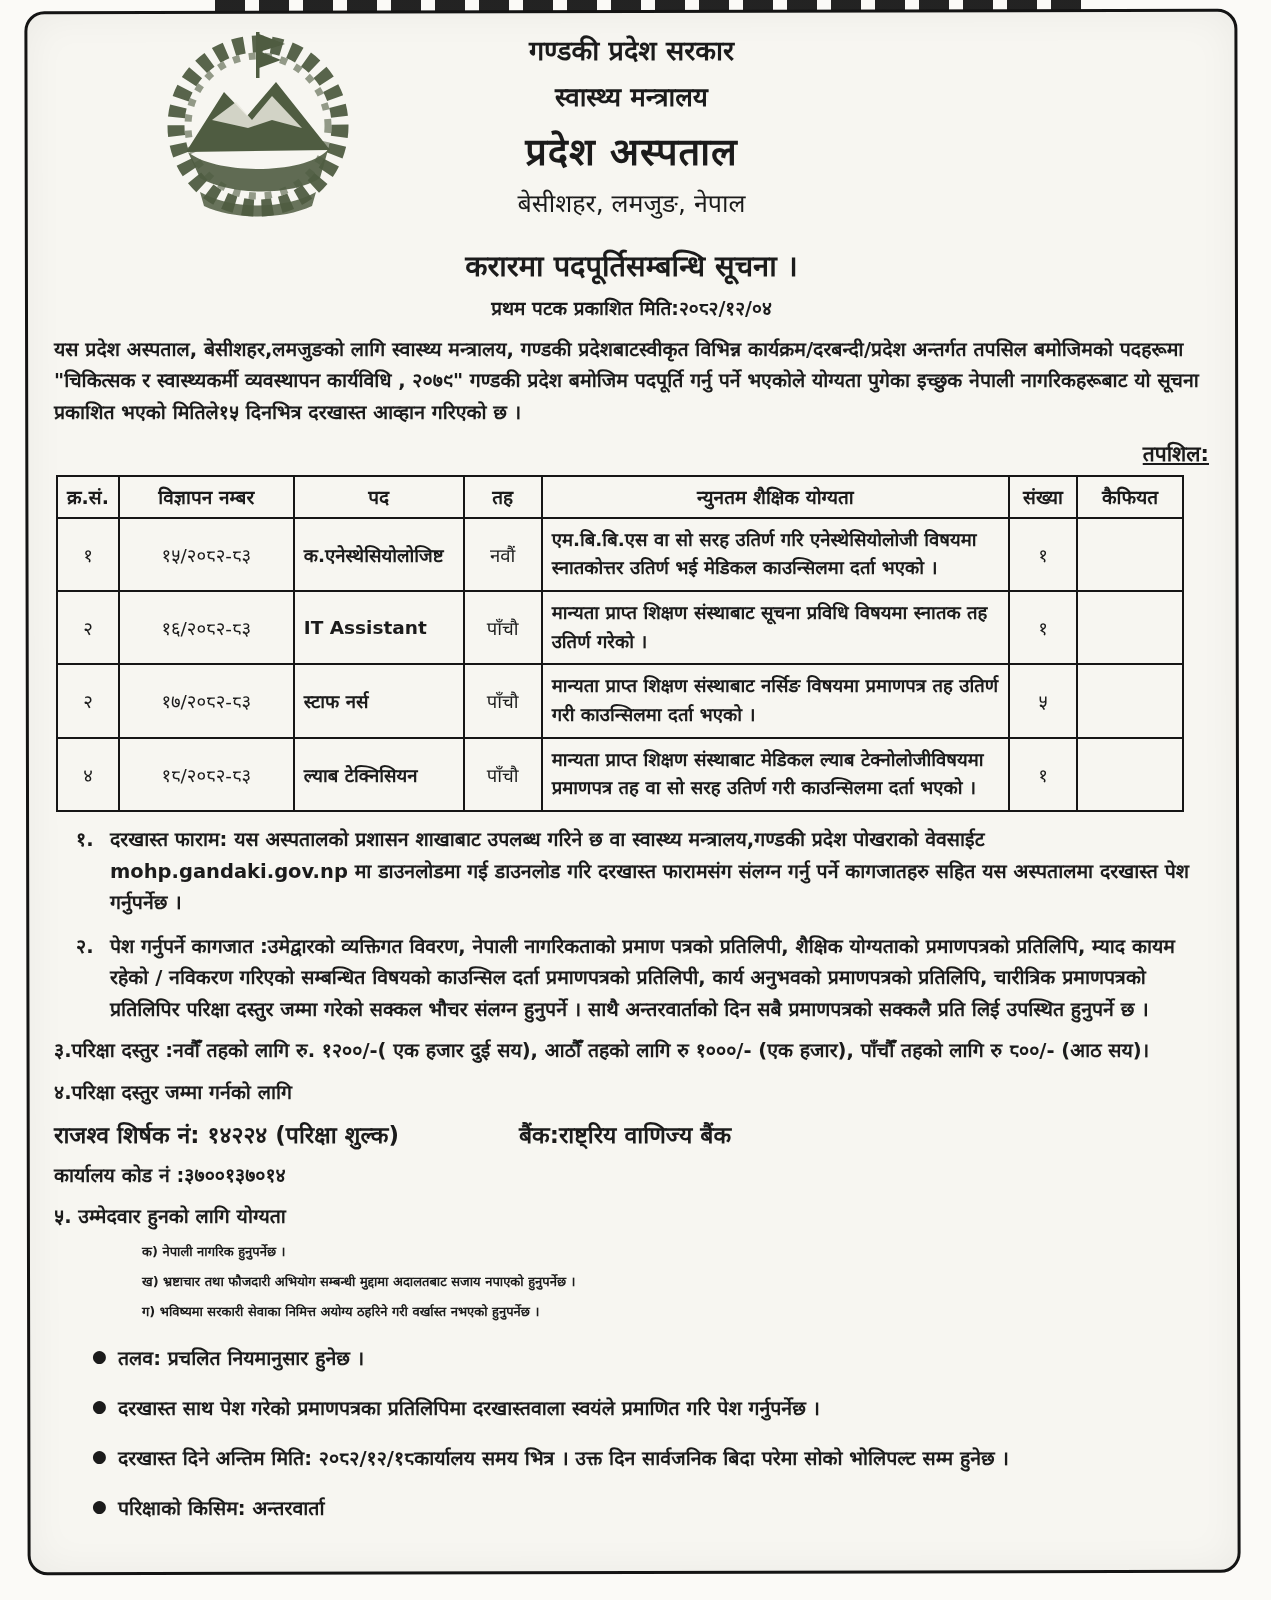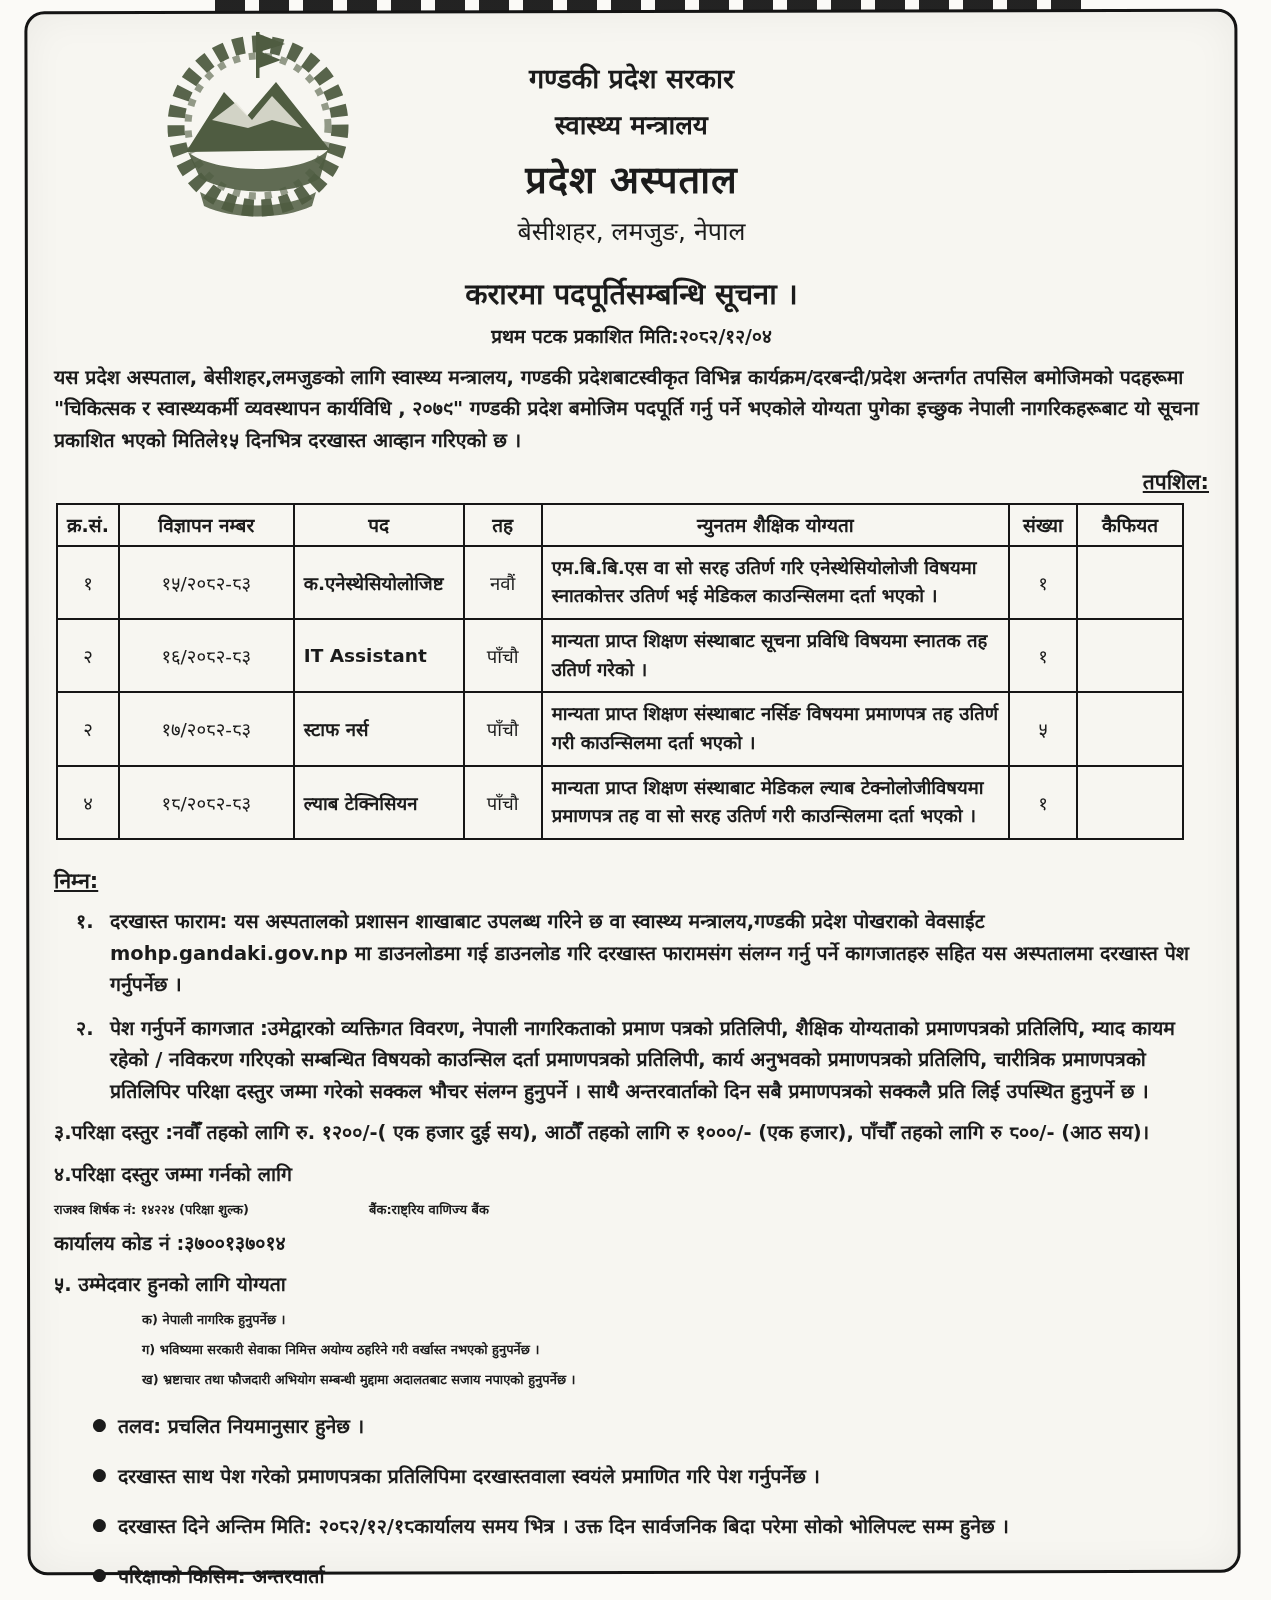--- a/index.html
+++ b/index.html
@@ -24,21 +24,21 @@
     transform:rotate(-0.12deg);
   }
   .content{
     position:absolute;left:40px;top:16px;right:48px;bottom:34px;
     padding:6px 14px 0 14px;
   }
   
   .emblem{position:absolute;left:112px;top:8px;width:212px;height:200px;}
   
   .header{ text-align:center; padding-top:12px; line-height:1.28;}
-  .h-gov{font-size:27px;font-weight:700;margin-top:28px;}
+  .h-gov{font-size:27px;font-weight:700;}
   .h-min{font-size:26px;font-weight:700;margin-top:12px;}
   .h-hosp{font-size:38px;font-weight:800;margin-top:14px;letter-spacing:1px;}
   .h-addr{font-size:25px;font-weight:400;margin-top:12px;}
   .h-title{font-size:29px;font-weight:800;margin-top:28px;}
   .h-pub{font-size:19px;font-weight:700;margin-top:10px;text-align:center;}
   
   .intro{
     margin-top:14px;font-size:19.5px;font-weight:600;line-height:1.62;
     text-align:left;
   }
@@ -64,21 +64,21 @@
   .nimna{
     margin-top:26px;font-size:21px;font-weight:800;text-decoration:underline;
   }
   .num-item{
     display:flex;margin-top:12px;font-size:19.5px;line-height:1.62;font-weight:600;
   }
   .num-item .n{width:34px;flex:none;font-weight:800;padding-left:22px;box-sizing:content-box;}
   .num-item .t{flex:1;}
   .lead{font-weight:800;}
   .flat-item{margin-top:10px;font-size:19.5px;line-height:1.6;font-weight:700;}
-  .fee-line{display:flex;gap:120px;margin-top:10px;font-size:13px;font-weight:700;}
+  .fee-line{display:flex;gap:120px;margin-top:10px;font-size:23px;font-weight:700;}
   .sub-qual{margin-left:88px;margin-top:10px;font-size:13px;font-weight:600;line-height:1.55;}
   .bullets{margin-top:16px;}
   .bullet{
     display:flex;margin-top:21px;font-size:19.5px;font-weight:600;line-height:1.5;
   }
   .bullet .dot{width:26px;flex:none;margin-left:38px;font-size:17px;}
 </style>
 </head>
 <body>
 
@@ -178,21 +178,20 @@
         <td class="c">१८/२०८२-८३</td>
         <td class="post">ल्याब टेक्निसियन</td>
         <td class="c">पाँचौ</td>
         <td class="qual">मान्यता प्राप्त शिक्षण संस्थाबाट  मेडिकल ल्याब टेक्नोलोजीविषयमा प्रमाणपत्र तह वा सो सरह  उतिर्ण गरी काउन्सिलमा दर्ता भएको ।</td>
         <td class="c">१</td>
         <td></td>
       </tr>
     </tbody>
   </table>
 
-  <div class="nimna">निम्न:</div>
 
   <div class="num-item">
     <span class="n">१.</span>
     <span class="t"><span class="lead">दरखास्त फाराम:</span><span> यस अस्पतालको प्रशासन शाखाबाट उपलब्ध गरिने छ वा स्वास्थ्य मन्त्रालय,गण्डकी प्रदेश पोखराको वेवसाईट mohp.gandaki.gov.np मा डाउनलोडमा गई डाउनलोड गरि दरखास्त फारामसंग संलग्न गर्नु पर्ने कागजातहरु सहित यस अस्पतालमा दरखास्त पेश गर्नुपर्नेछ ।</span></span>
   </div>
 
   <div class="num-item">
     <span class="n">२.</span>
     <span class="t"><span class="lead">पेश गर्नुपर्ने कागजात :</span><span>उमेद्वारको व्यक्तिगत विवरण, नेपाली नागरिकताको प्रमाण पत्रको प्रतिलिपी, शैक्षिक योग्यताको प्रमाणपत्रको प्रतिलिपि, म्याद कायम रहेको / नविकरण गरिएको सम्बन्धित विषयको काउन्सिल दर्ता प्रमाणपत्रको प्रतिलिपी, कार्य अनुभवको प्रमाणपत्रको प्रतिलिपि, चारीत्रिक प्रमाणपत्रको प्रतिलिपिर परिक्षा दस्तुर जम्मा गरेको सक्कल भौचर संलग्न हुनुपर्ने । साथै अन्तरवार्ताको दिन सबै प्रमाणपत्रको सक्कलै प्रति लिई उपस्थित हुनुपर्ने छ ।</span></span>
   </div>
@@ -201,22 +200,22 @@
   <div class="flat-item">४.परिक्षा दस्तुर जम्मा गर्नको लागि</div>
 
   <div class="fee-line">
     <span>राजश्व शिर्षक नं: १४२२४ (परिक्षा शुल्क)</span>
     <span>बैंक:राष्ट्रिय वाणिज्य बैंक</span>
   </div>
   <div class="flat-item">कार्यालय कोड नं :३७००१३७०१४</div>
   <div class="flat-item">५. उम्मेदवार हुनको लागि योग्यता</div>
 
   <div class="sub-qual">क) नेपाली नागरिक हुनुपर्नेछ ।</div>
+  <div class="sub-qual">ख) भ्रष्टाचार तथा फौजदारी अभियोग सम्बन्धी मुद्दामा अदालतबाट सजाय नपाएको हुनुपर्नेछ ।</div>
   <div class="sub-qual">ग) भविष्यमा सरकारी सेवाका निमित्त अयोग्य ठहरिने गरी वर्खास्त नभएको हुनुपर्नेछ ।</div>
-  <div class="sub-qual">ख) भ्रष्टाचार तथा फौजदारी अभियोग सम्बन्धी मुद्दामा अदालतबाट सजाय नपाएको हुनुपर्नेछ ।</div>
 
   <div class="bullets">
     <div class="bullet">
       <span class="dot">●</span>
       <span>तलव: प्रचलित नियमानुसार हुनेछ ।</span>
     </div>
     <div class="bullet">
       <span class="dot">●</span>
       <span>दरखास्त साथ पेश गरेको प्रमाणपत्रका प्रतिलिपिमा दरखास्तवाला स्वयंले प्रमाणित गरि पेश गर्नुपर्नेछ ।</span>
     </div>

